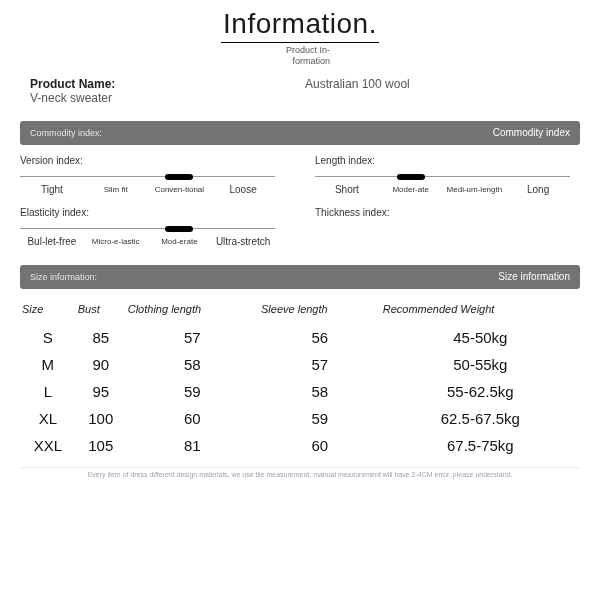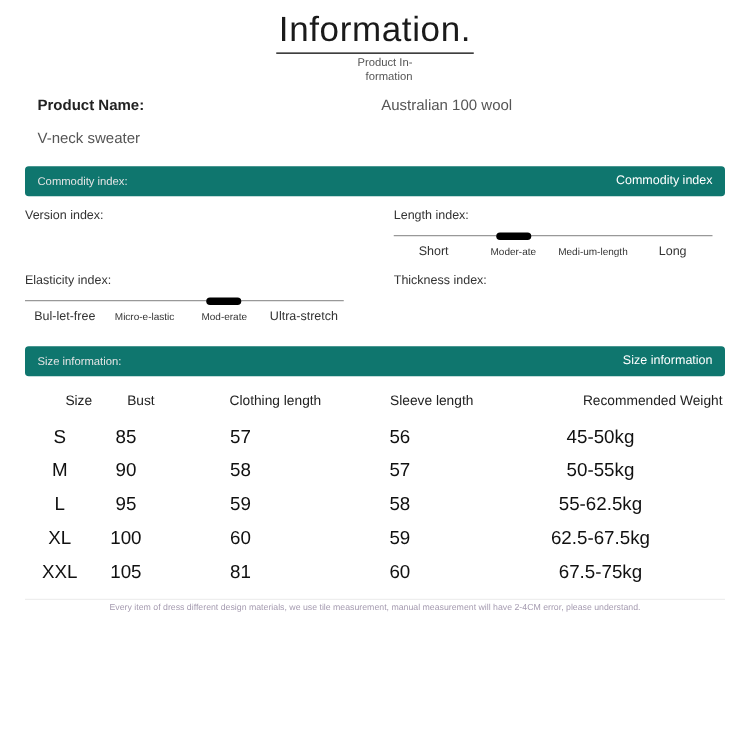--- a/index.html
+++ b/index.html
@@ -25,24 +25,24 @@
   .subtitle {
     text-align: right;
     font-size: 9px;
     color: #555;
     line-height: 1.2;
     width: 60px;
     margin: 2px auto 10px auto;
   }
   .row { display: flex; }
   .col { flex: 1; }
-  .label { font-size: 12px; font-weight: 600; color: #222; margin-bottom: 12px; }
+  .label { font-size: 12px; font-weight: 600; color: #222; }
   .value { font-size: 12px; color: #555; margin-bottom: 10px; }
   .bar {
-    background: #0f766e;
+    background: #737373;
     color: #fff;
     height: 24px;
     border-radius: 3px;
     display: flex;
     align-items: center;
     justify-content: space-between;
     padding: 0 10px;
     font-size: 10px;
     margin: 6px 0 10px 0;
   }
@@ -91,23 +91,24 @@
   .idx-block.r { padding-left: 10px; padding-right: 10px; }
   table.size {
     width: 100%;
     border-collapse: collapse;
     margin-top: 6px;
   }
   table.size th {
     font-size: 11px;
     font-weight: 400;
     padding: 4px 2px 8px 2px;
-    text-align: right;
+    text-align: left;
     color: #222;
     line-height: 1.2;
+    font-style: italic;
   }
   table.size td {
     font-size: 15px;
     text-align: center;
     padding: 5px 2px;
     color: #111;
   }
   .footnote {
     font-size: 7px;
     color: #a59bb0;
@@ -136,20 +137,26 @@
 </div>
 
 <div class="bar">
   <span class="left">Commodity index:</span>
   <span class="right">Commodity index</span>
 </div>
 
 <div class="row">
   <div class="col idx-block">
     <div class="idx-label">Version index:</div>
+    <div class="scale">
+        <div class="opt edge">Tight</div>
+        <div class="opt">Slim fit</div>
+        <div class="opt sel">Conven-tional</div>
+        <div class="opt edge">Loose</div>
+      </div>
   </div>
   <div class="col idx-block r">
     <div class="idx-label">Length index:</div>
     <div class="scale">
         <div class="opt edge">Short</div>
         <div class="opt sel">Moder-ate</div>
         <div class="opt">Medi-um-length</div>
         <div class="opt edge">Long</div>
       </div>
   </div>

